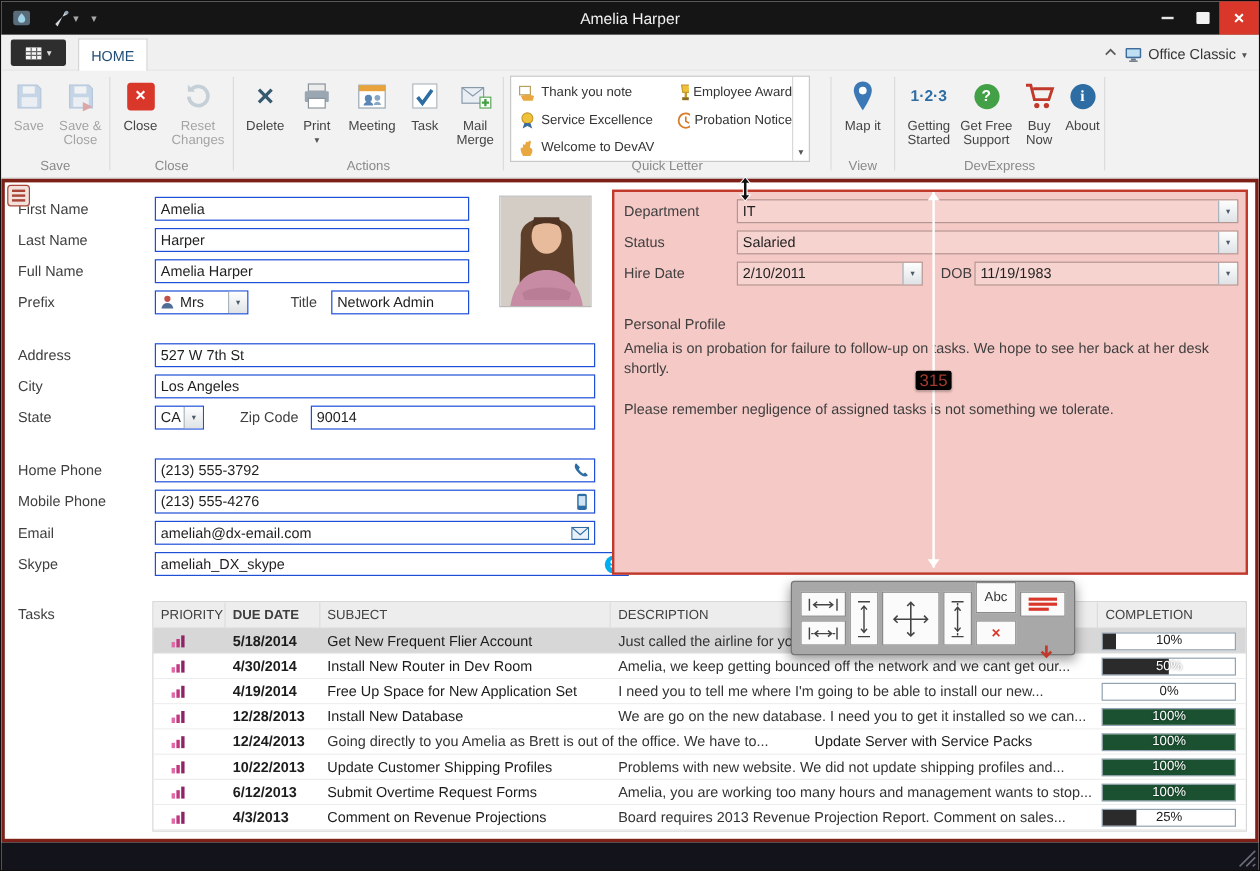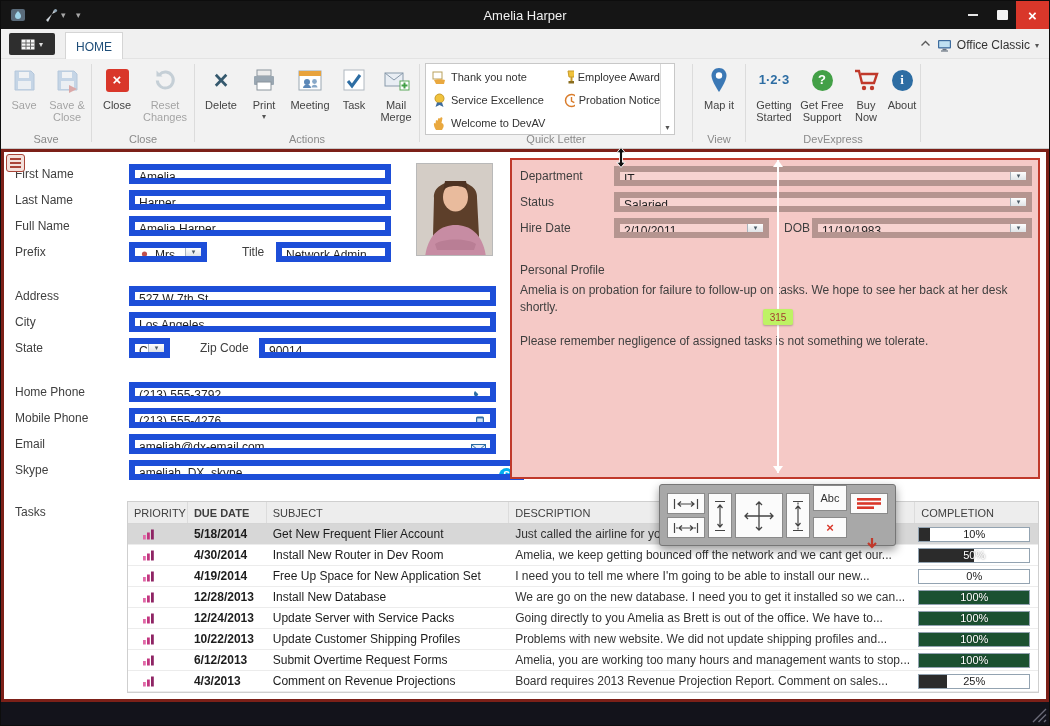--- a/index.html
+++ b/index.html
@@ -35,37 +35,37 @@
 .qcirc{width:21px;height:21px;border-radius:50%;background:#43a047;color:#fff;font-weight:bold;font-size:13px;display:flex;align-items:center;justify-content:center}
 .icirc{width:21px;height:21px;border-radius:50%;background:#2d6da3;color:#fff;font-weight:bold;font-size:13px;font-family:"Liberation Serif",serif;display:flex;align-items:center;justify-content:center}
 .steps{color:#2d6da3;font-weight:bold;font-size:13px}
 .ddv{font-size:8px;color:#555}
 .gallery{position:absolute;left:5px;top:4px;width:250px;height:72px;background:#fff;border:1px solid #c8c8c8}
 .qitem{position:absolute;height:22px;display:flex;align-items:center;gap:4px;font-size:11px;color:#333;padding-left:4px;white-space:nowrap}
 .gstrip{position:absolute;right:0;top:0;bottom:0;width:14px;border-left:1px solid #d8d8d8;display:flex;align-items:flex-end;justify-content:center;padding-bottom:3px;font-size:7px;color:#555}
 
 .formarea{position:absolute;top:148px;left:0;right:0;bottom:23px;background:#fff;border:3px solid #7c2018}
 .lbl{position:absolute;font-size:12px;color:#404040;white-space:nowrap}
-.tfld{position:absolute;height:20px;background:#fff;border:6px solid #1d4ed8;font-size:12px;color:#1f1f1f;display:flex;align-items:flex-start;padding:0 4px;overflow:hidden;white-space:nowrap}
+.tfld{position:absolute;height:20px;background:#fff;border:1px solid #1d4ed8;font-size:12px;color:#1f1f1f;display:flex;align-items:center;padding:0 4px;overflow:hidden;white-space:nowrap}
 .combo{}
 .cbtn{position:absolute;top:0;right:0;bottom:0;width:16px;background:linear-gradient(#fefefe,#dfe3e6);border-left:1px solid #aab4bd;display:flex;align-items:center;justify-content:center;font-size:7px;color:#4a5a66}
 .fldicon{position:absolute;right:4px;top:2px}
 .pfld{background:#f7d3d0;border-color:#b59590}
 .panel{position:absolute;left:506px;top:6px;width:530px;height:321px;background:#f5c9c6;border:2px solid #c0392b}
 .panel .lbl{color:#3f3f3f}
 .memo{position:absolute;left:8px;top:122px;width:506px;font-size:12px;line-height:17px;color:#3f3f3f}
 .memo p{margin-bottom:17px}
 .hamb{position:absolute;left:2px;top:2px;width:19px;height:18px;background:#f3e1dc;border:1px solid #a94438;border-radius:3px;display:flex;flex-direction:column;justify-content:center;gap:2px;align-items:center;z-index:8}
 .hamb i{display:block;width:11px;height:2px;background:#a94438}
 
 .ruler{position:absolute;left:773px;top:8px;width:2px;height:313px;background:#fff;z-index:6}
 .tri{position:absolute;width:0;height:0;z-index:6}
 .triup{left:769px;top:8px;border-left:5px solid transparent;border-right:5px solid transparent;border-bottom:7px solid #fff}
 .tridn{left:769px;top:314px;border-left:5px solid transparent;border-right:5px solid transparent;border-top:7px solid #fff}
-.rlabel{position:absolute;left:759px;top:157px;width:30px;height:16px;background:#bef264;border-radius:2px;box-shadow:0 1px 2px rgba(0,0,0,.25);display:flex;align-items:center;justify-content:center;font-size:10px;color:#a33c2e;z-index:7}
+.rlabel{position:absolute;left:759px;top:157px;width:30px;height:16px;background:#000000;border-radius:2px;box-shadow:0 1px 2px rgba(0,0,0,.25);display:flex;align-items:center;justify-content:center;font-size:14px;color:#a33c2e;z-index:7}
 .cursor{position:absolute;left:611px;top:-5px;z-index:25}
 
 .popup{position:absolute;left:655px;top:332px;width:237px;height:62px;background:#a8a8a8;border:1px solid #767676;border-radius:3px;box-shadow:0 4px 10px rgba(0,0,0,.4);z-index:20}
 .pbtn{position:absolute;background:#fbfbfb;border:1px solid #8a8a8a;display:flex;align-items:center;justify-content:center;font-size:11px;color:#333}
 .pbtn.red{color:#d9372a;font-weight:bold;font-size:13px}
 .parrow{position:absolute;left:205px;top:52px;z-index:21}
 
 .photo{position:absolute;left:412px;top:11px;width:77px;height:93px;border:1px solid #b9b9b9;overflow:hidden}
 
 .tasksgrid{position:absolute;left:123px;top:349px;width:912px;border:1px solid #cfcfcf;background:#fff}
@@ -614,22 +614,22 @@
   </div>
           <div class="grow">
     <div class="gc c-pri">
       <svg width="13" height="12">
                 <rect x="1" y="7" width="2.8" height="4.5" fill="#e06aa8"></rect>
                 <rect x="5" y="4.5" width="2.8" height="7" fill="#c2357f"></rect>
                 <rect x="9" y="1.5" width="2.8" height="10" fill="#8e2464"></rect>
               </svg>
     </div>
     <div class="gc c-date">12/24/2013</div>
+    <div class="gc c-desc">Going directly to you Amelia as Brett is out of the office. We have to...</div>
     <div class="gc c-subj">Update Server with Service Packs</div>
-    <div class="gc c-desc">Going directly to you Amelia as Brett is out of the office. We have to...</div>
     <div class="gc c-comp">
       <div class="progress">
         <div class="fill" style="width: 100%; background: rgb(27, 81, 49);"></div>
         <div class="ptext onfill">100%</div>
       </div>
     </div>
   </div>
           <div class="grow">
     <div class="gc c-pri">
       <svg width="13" height="12">

